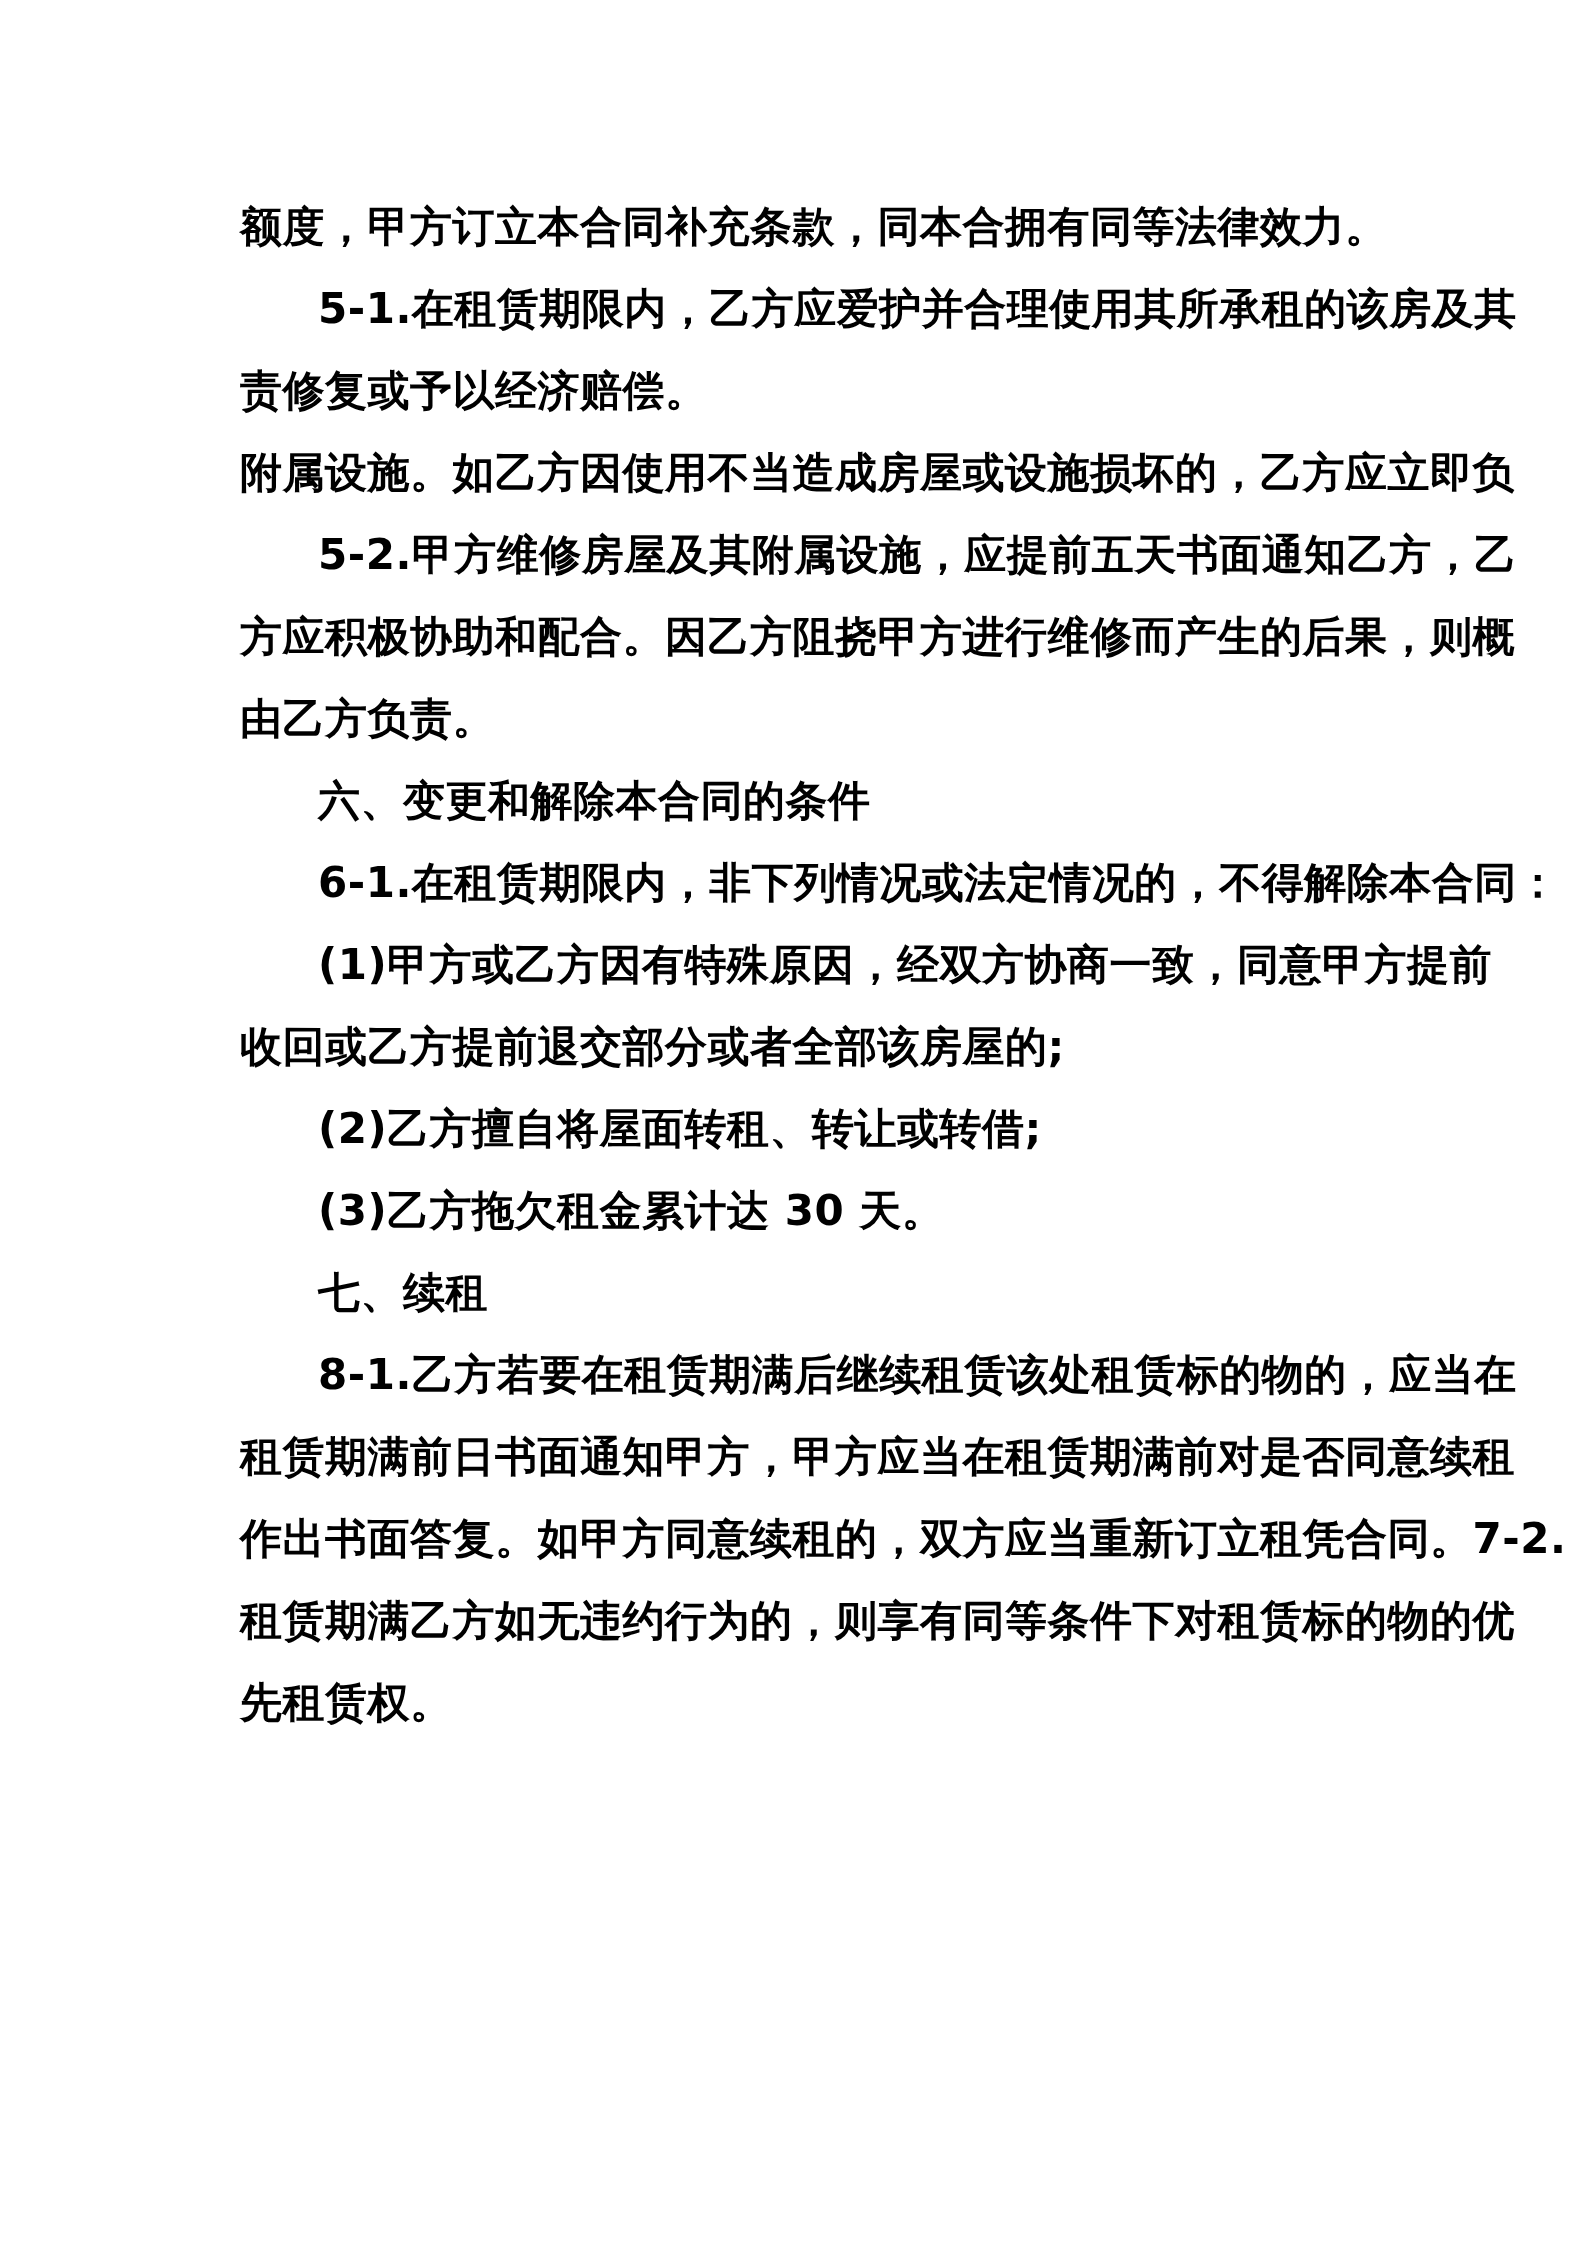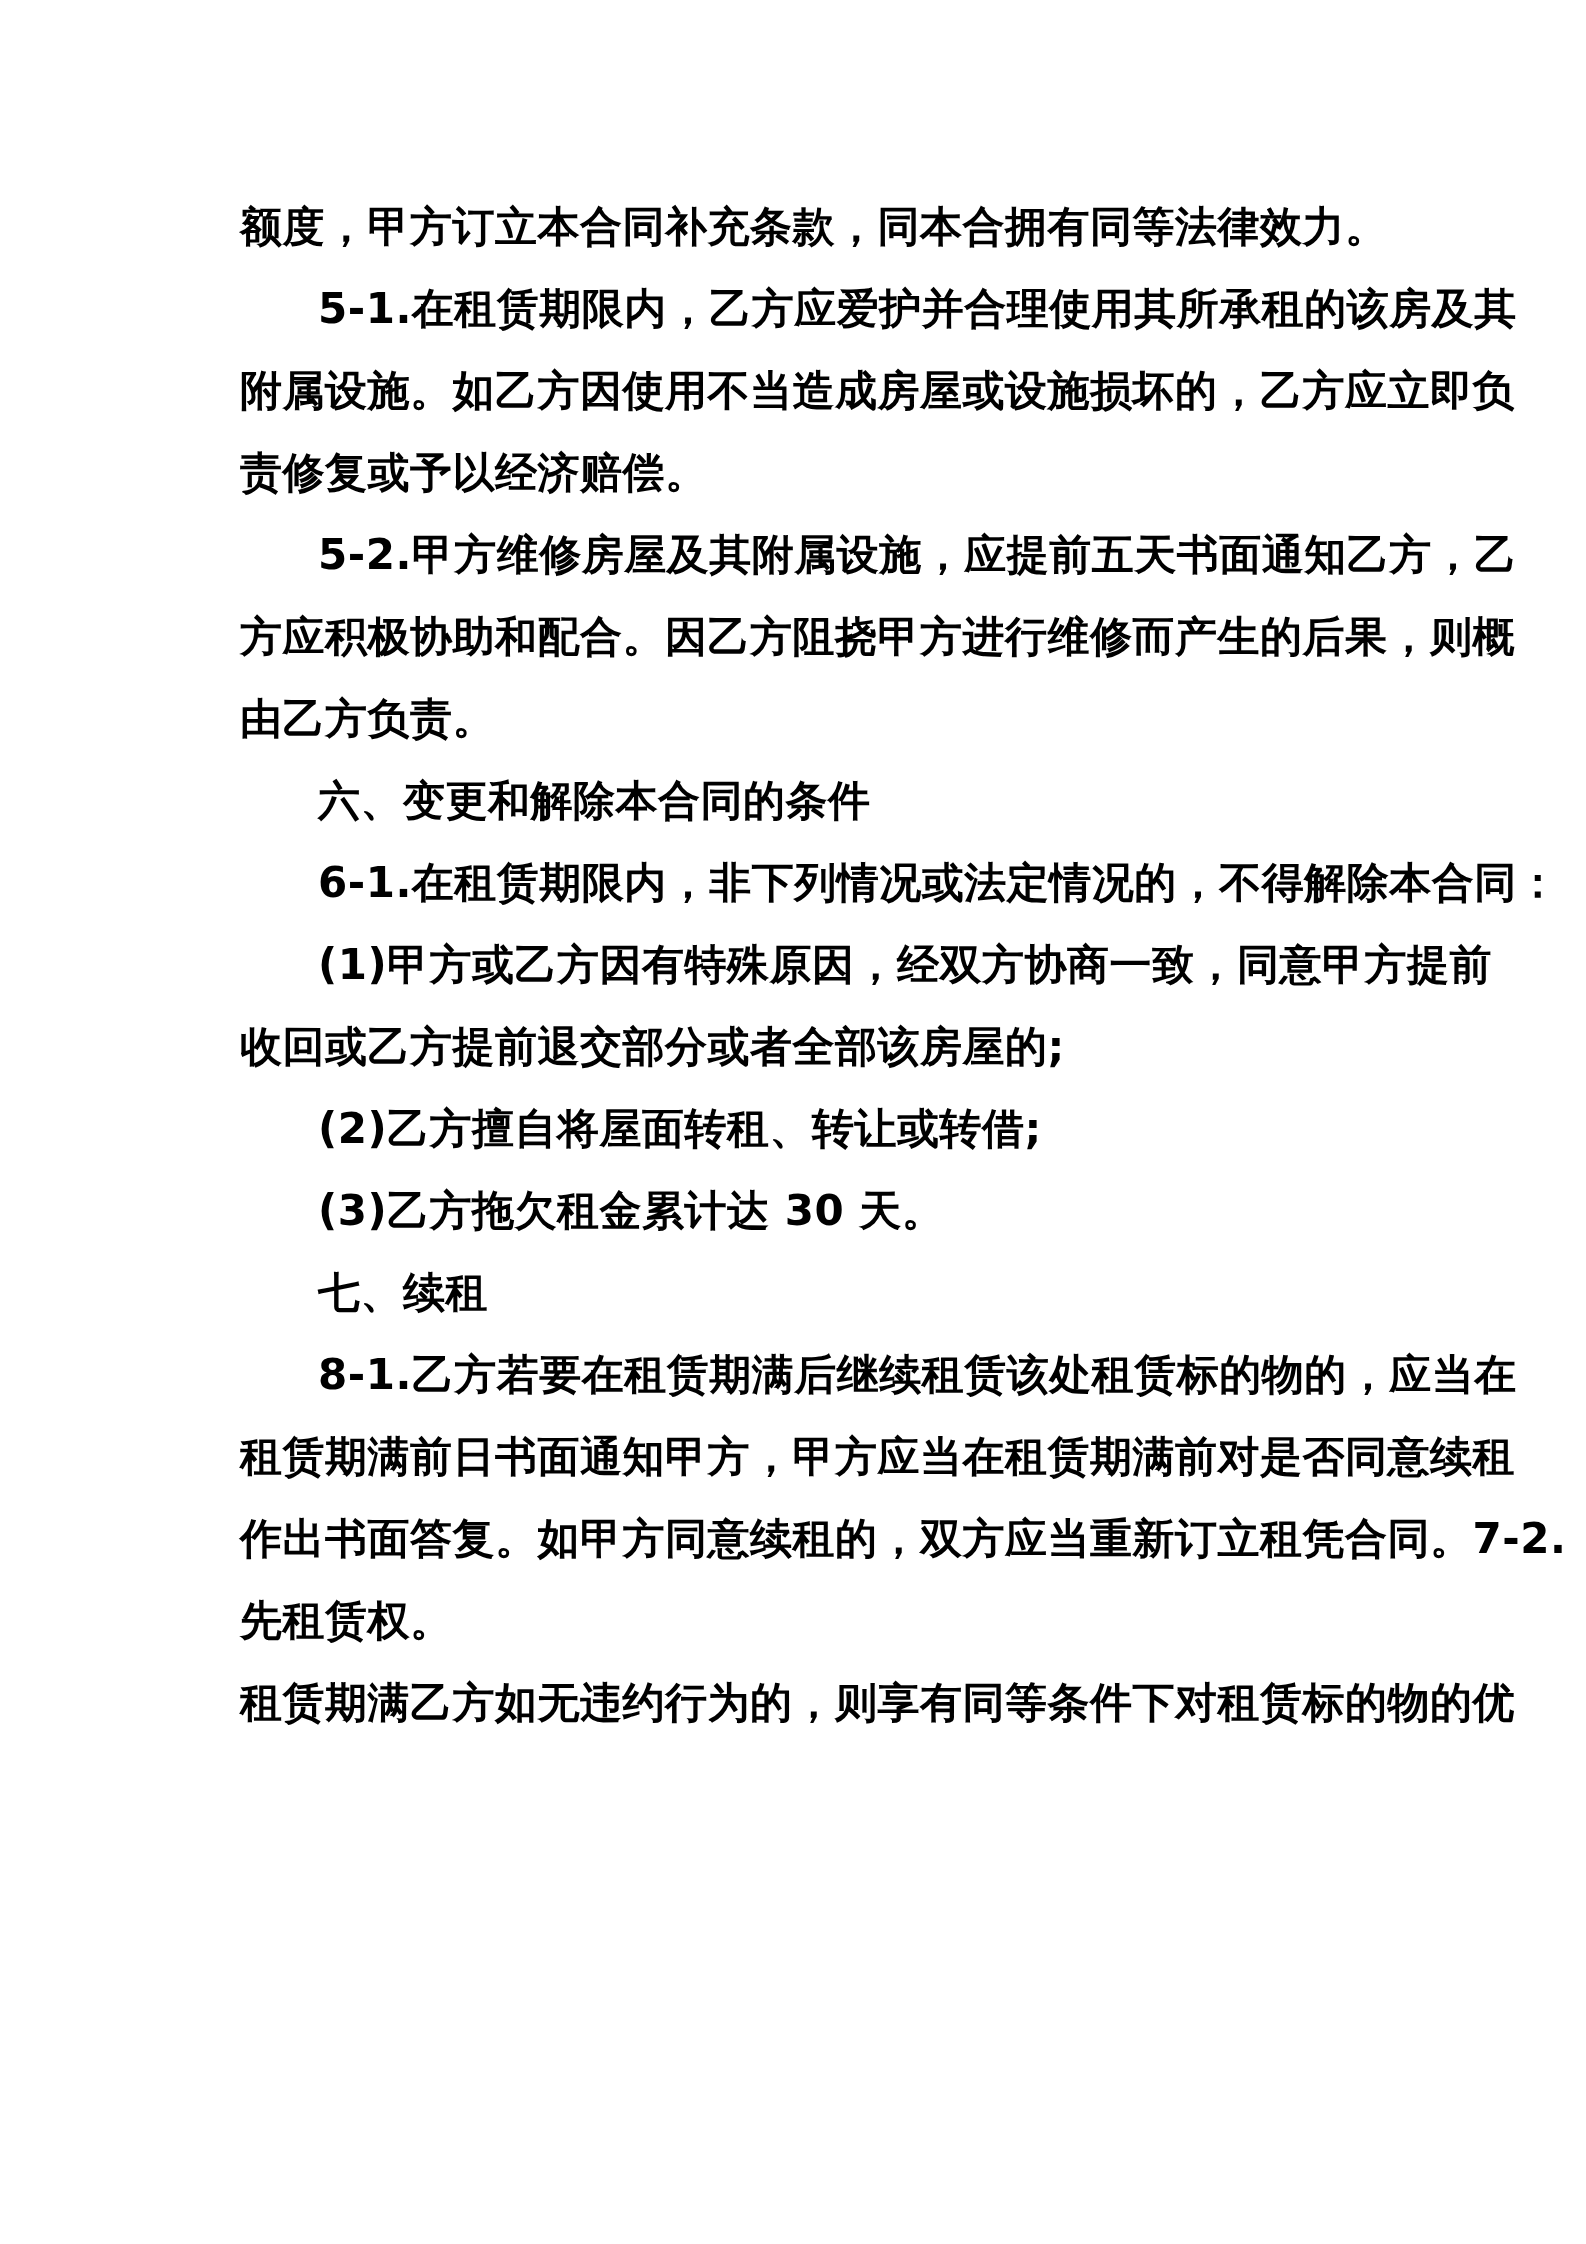--- a/index.html
+++ b/index.html
@@ -43,22 +43,22 @@
 <body>
 
 <main class="page" style="color: rgb(0, 0, 0); background: rgb(255, 255, 255);">
   <section class="text-area">
 
   <p class="block">
         <span class="line">额度，甲方订立本合同补充条款，同本合拥有同等法律效力。</span>
       </p>
       <p class="block">
         <span class="line indent">5-1.在租赁期限内，乙方应爱护并合理使用其所承租的该房及其</span>
+        <span class="line">责修复或予以经济赔偿。</span>
         <span class="line">附属设施。如乙方因使用不当造成房屋或设施损坏的，乙方应立即负</span>
-        <span class="line">责修复或予以经济赔偿。</span>
       </p>
       <p class="block">
         <span class="line indent">5-2.甲方维修房屋及其附属设施，应提前五天书面通知乙方，乙</span>
         <span class="line">方应积极协助和配合。因乙方阻挠甲方进行维修而产生的后果，则概</span>
         <span class="line">由乙方负责。</span>
       </p>
       <p class="block">
         <span class="line indent">六、变更和解除本合同的条件</span>
       </p>
       <p class="block">
@@ -74,17 +74,17 @@
       <p class="block">
         <span class="line indent">(3)乙方拖欠租金累计达 30 天。</span>
       </p>
       <p class="block">
         <span class="line indent">七、续租</span>
       </p>
       <p class="block">
         <span class="line indent">8-1.乙方若要在租赁期满后继续租赁该处租赁标的物的，应当在</span>
         <span class="line">租赁期满前日书面通知甲方，甲方应当在租赁期满前对是否同意续租</span>
         <span class="line">作出书面答复。如甲方同意续租的，双方应当重新订立租凭合同。7-2.</span>
+        <span class="line">租赁期满乙方如无违约行为的，则享有同等条件下对租赁标的物的优</span>
         <span class="line">先租赁权。</span>
-        <span class="line">租赁期满乙方如无违约行为的，则享有同等条件下对租赁标的物的优</span>
       </p>
     </section>
 </main>
 
 </body></html>

